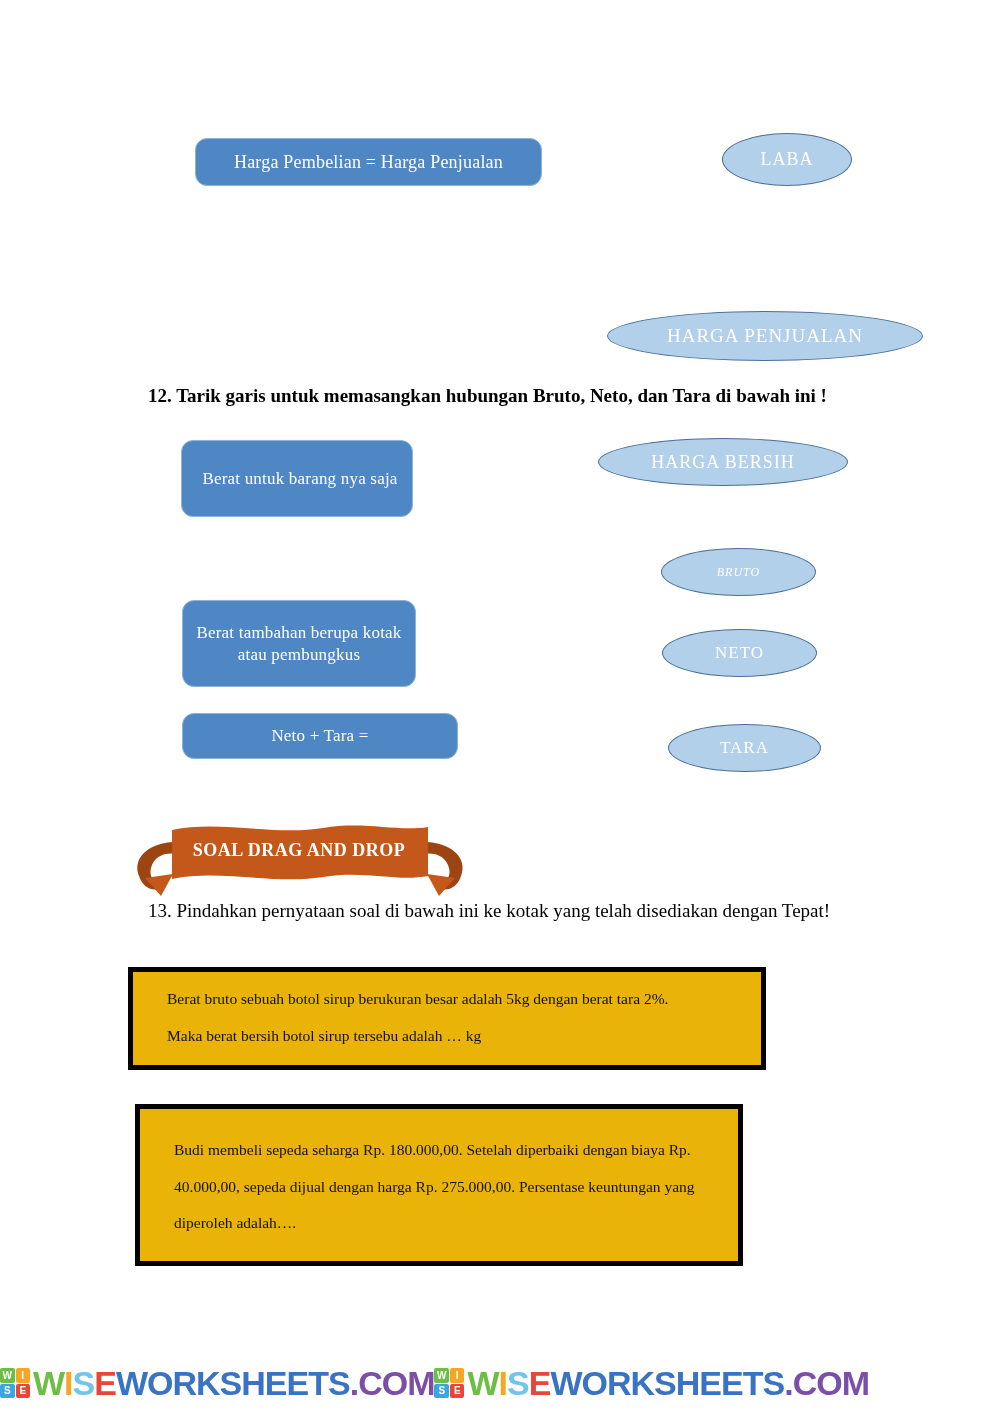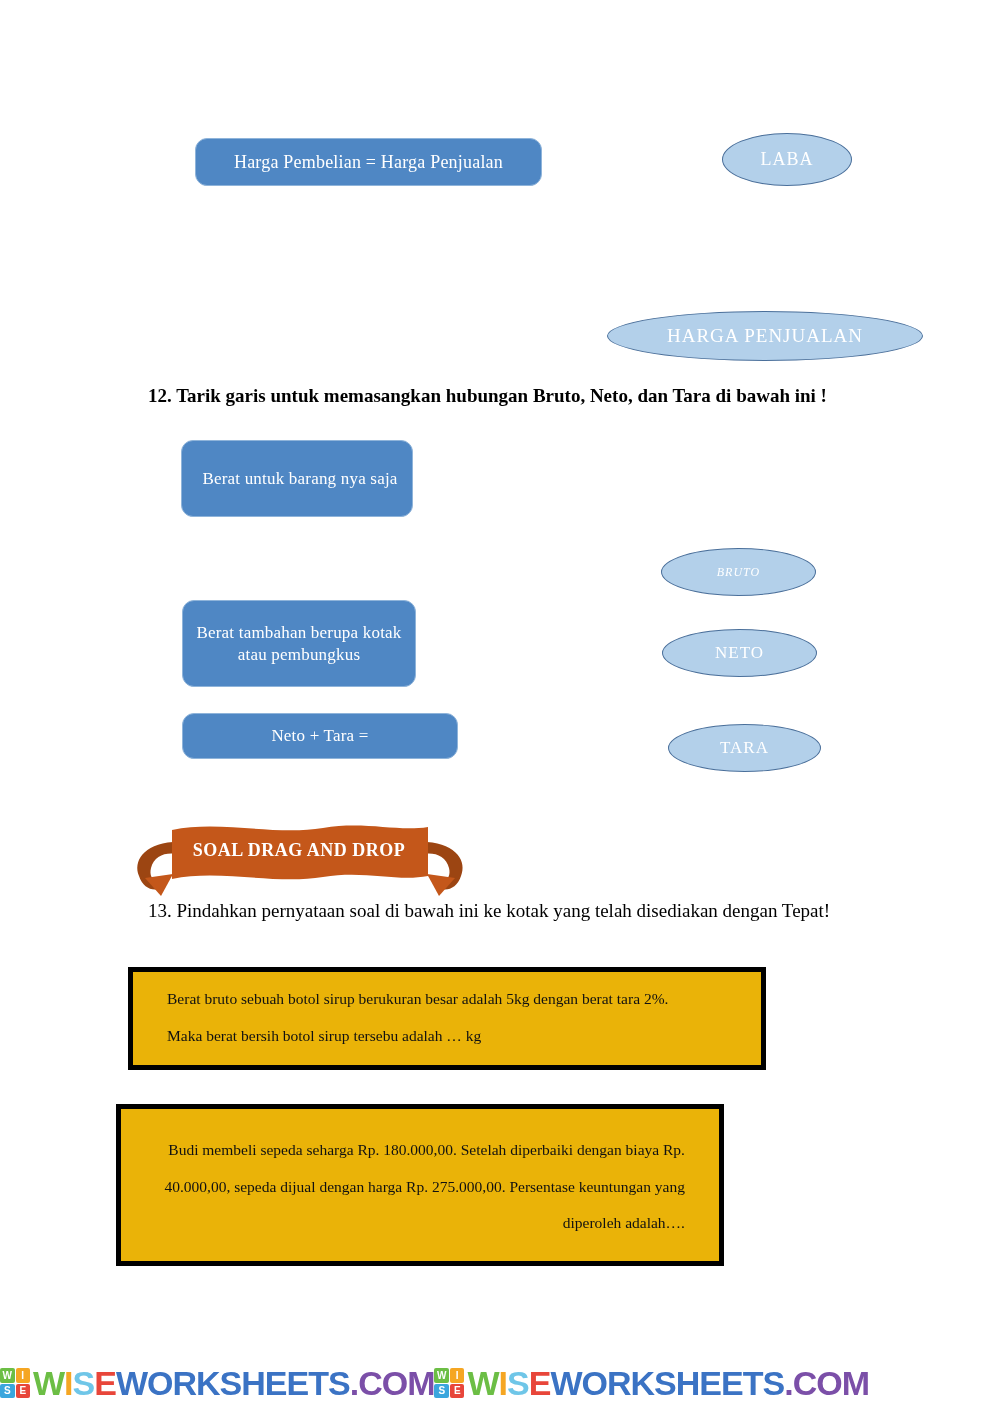--- a/index.html
+++ b/index.html
@@ -156,20 +156,21 @@
   <div class="node ellipse" style="left:607px; top:311px; width:316px; height:50px; font-size:19px;">HARGA PENJUALAN</div>
 
   <div class="question" style="left:148px; top:385px;font-weight:bold;">12. Tarik garis untuk memasangkan hubungan Bruto, Neto, dan Tara di bawah ini !</div>
 
   <div class="node rrect" style="left:181px; top:440px; width:232px; height:77px; font-size:17px;padding-left:16px;">Berat untuk barang nya saja</div>
 
   <div class="node rrect" style="left:182px; top:600px; width:234px; height:87px; font-size:17px;">Berat tambahan berupa kotak atau pembungkus</div>
 
   <div class="node rrect" style="left:182px; top:713px; width:276px; height:46px; font-size:17px;">Neto + Tara  =</div>
 
+  <div class="node ellipse" style="left:598px; top:438px; width:250px; height:48px; font-size:18px;">HARGA BERSIH</div>
 
   <div class="node ellipse" style="left:661px; top:548px; width:155px; height:48px; font-size:12px;font-style:italic;">BRUTO</div>
 
   <div class="node ellipse" style="left:662px; top:629px; width:155px; height:48px; font-size:17px;">NETO</div>
 
   <div class="node ellipse" style="left:668px; top:724px; width:153px; height:48px; font-size:17px;text-align:right;">TARA</div>
 
   <div class="ribbon-wrap" style="left:125px; top:818px; width:350px; height:85px;">
     <svg width="350" height="85" viewBox="0 0 350 85">
 
@@ -193,21 +194,21 @@
     <div class="ribbon-label" style="left:50px; right:52px; top:6px; bottom:24px;">SOAL DRAG AND DROP</div>
   </div>
 
   <div class="question" style="left:148px; top:900px;">13. Pindahkan pernyataan soal di bawah ini ke kotak yang telah disediakan dengan Tepat!</div>
 
   <div class="dropbox" style="left:128px; top:967px; width:638px; height:103px;">
     <p>Berat bruto sebuah botol sirup berukuran besar adalah 5kg dengan berat tara 2%.</p>
     <p>Maka berat bersih botol sirup tersebu adalah … kg</p>
   </div>
 
-  <div class="dropbox" style="left:116px; top:1104px; width:608px; height:162px; padding-top:32px;text-align:right;">
+  <div class="dropbox" style="left:135px; top:1104px; width:608px; height:162px; padding-top:32px;">
     <p>Budi membeli sepeda seharga Rp. 180.000,00. Setelah diperbaiki dengan biaya Rp.</p>
     <p>40.000,00, sepeda dijual dengan harga Rp. 275.000,00. Persentase keuntungan yang</p>
     <p>diperoleh adalah….</p>
   </div>
 
   <div class="footer">
     <div class="wm">
       <div class="wm-badge">
           <span style="background: rgb(108, 190, 69);">W</span>
           <span style="background: rgb(245, 166, 35);">I</span>

